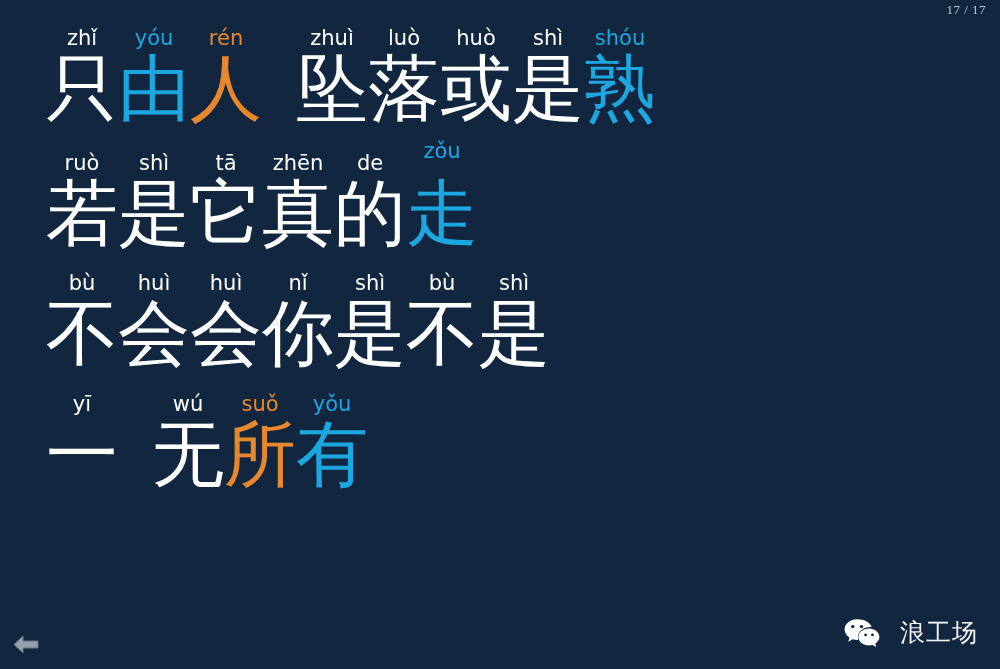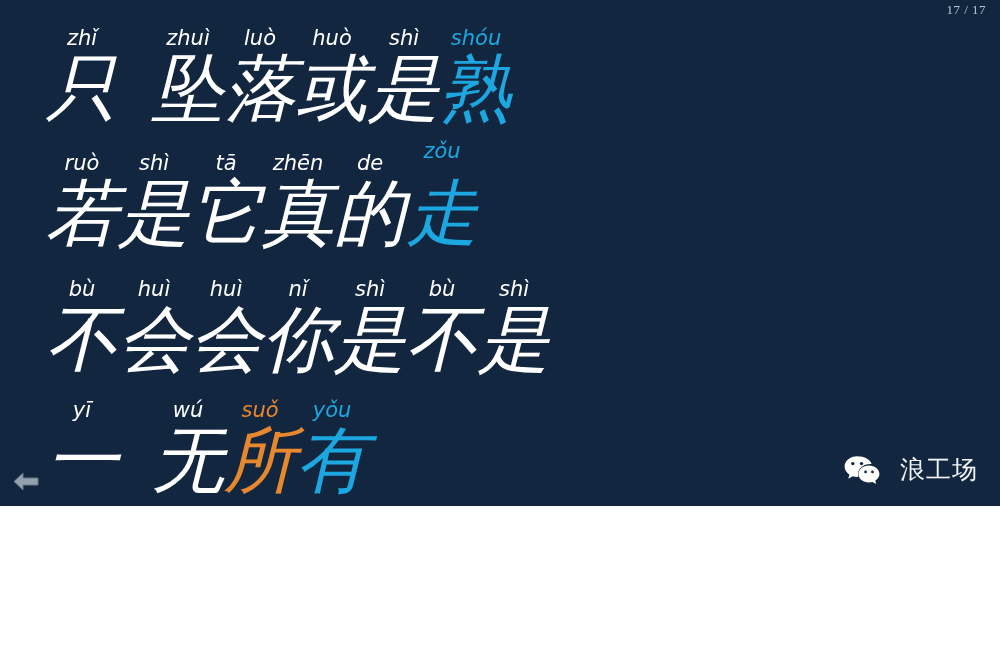--- a/index.html
+++ b/index.html
@@ -8,21 +8,21 @@
   }
   body {
     width: 1000px;
     height: 669px;
     overflow: hidden;
     font-family: "Liberation Sans", sans-serif;
   }
   #slide {
     position: relative;
     width: 1000px;
-    height: 506px;
+    height: 669px;
     background: #12273f;
     overflow: hidden;
   }
 
   
   #page-counter {
     position: absolute;
     top: 2px;
     right: 14px;
     font-family: "Liberation Serif", serif;
@@ -35,32 +35,31 @@
   
   #lyrics {
     position: absolute;
     left: 46px;
     top: 28px;
     right: 0;
   }
   .lyric-line {
     display: flex;
     align-items: flex-end;
-    margin-bottom: 28px;
+    margin-bottom: 22px;
   }
   .word-gap {
     width: 34px;
     flex: none;
   }
   .char-unit {
     display: flex;
     flex-direction: column;
     align-items: center;
     flex: none;
-    font-style: italic;
   }
   .pinyin {
     font-family: "DejaVu Sans", sans-serif;
     font-size: 21px;
     line-height: 1;
     height: 24px;
     white-space: nowrap;
     font-weight: 400;
   }
   .hanzi {
@@ -114,20 +113,28 @@
 
 <div id="slide">
 
   <div id="page-counter">17 / 17</div>
 
   <div id="lyrics">
       <div class="lyric-line" id="line-1">
         <div class="char-unit">
           <div class="pinyin c-white">zhǐ</div>
           <div class="hanzi c-white">只</div>
+        </div>
+        <div class="char-unit">
+          <div class="pinyin c-blue">yóu</div>
+          <div class="hanzi c-blue">由</div>
+        </div>
+        <div class="char-unit">
+          <div class="pinyin c-orange">rén</div>
+          <div class="hanzi c-orange">人</div>
         </div>
         <div class="word-gap"></div>
         <div class="char-unit">
           <div class="pinyin c-white">zhuì</div>
           <div class="hanzi c-white">坠</div>
         </div>
         <div class="char-unit">
           <div class="pinyin c-white">luò</div>
           <div class="hanzi c-white">落</div>
         </div>

